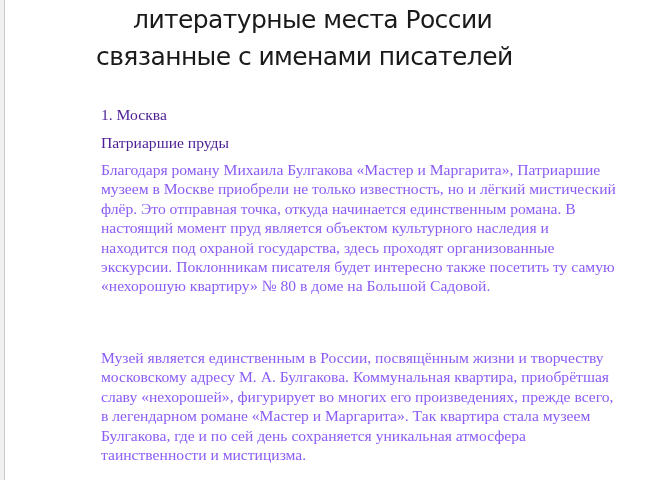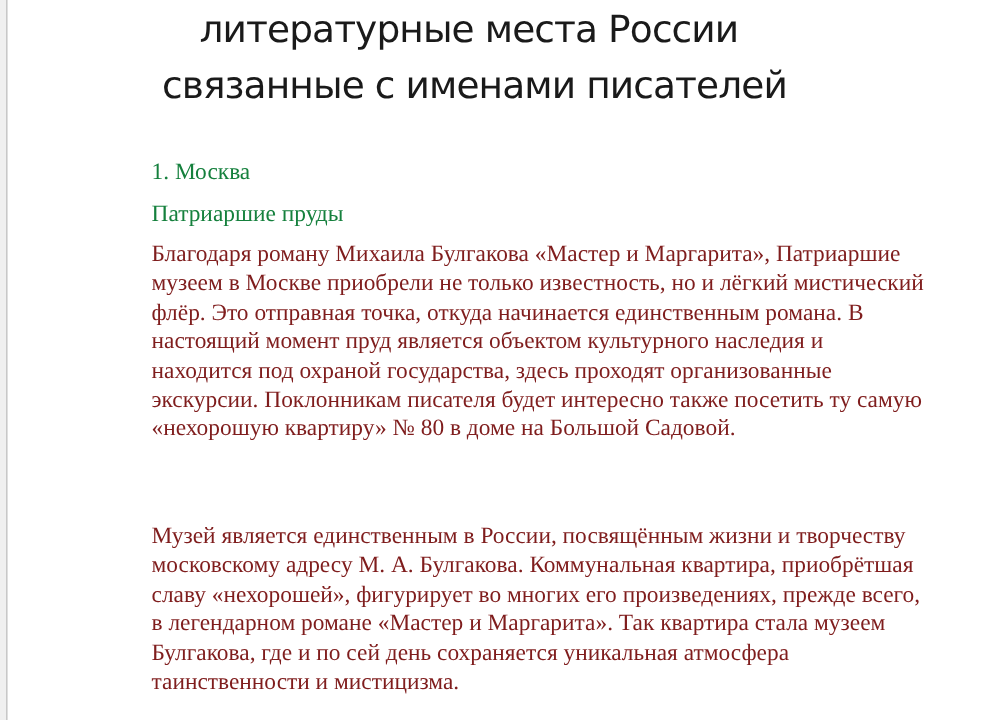--- a/index.html
+++ b/index.html
@@ -29,38 +29,38 @@
       position: absolute;
       font-family: "DejaVu Sans", sans-serif;
       font-size: 25px;
       color: #1a1a1a;
       white-space: nowrap;
       letter-spacing: -0.6px;
       font-weight: normal;
       margin: 0;
     }
     .title-1 { left: 133px; top: 5px; }
-    .title-2 { left: 108px; top: 42px; }
+    .title-2 { left: 96px; top: 42px; }
 
     .body-text {
       position: absolute;
       left: 101px;
       font-family: "Liberation Serif", serif;
       font-size: 15.6px;
-      color: #15803d;
+      color: #4c1d95;
       white-space: nowrap;
       margin: 0;
     }
     .para {
       position: absolute;
       left: 101px;
       font-family: "Liberation Serif", serif;
       font-size: 15.6px;
       line-height: 19.4px;
-      color: #7f1d1d;
+      color: #8b5cf6;
       margin: 0;
     }
     .para .line {
       display: block;
       white-space: nowrap;
     }
   </style>
 </head>
 <body>
 

